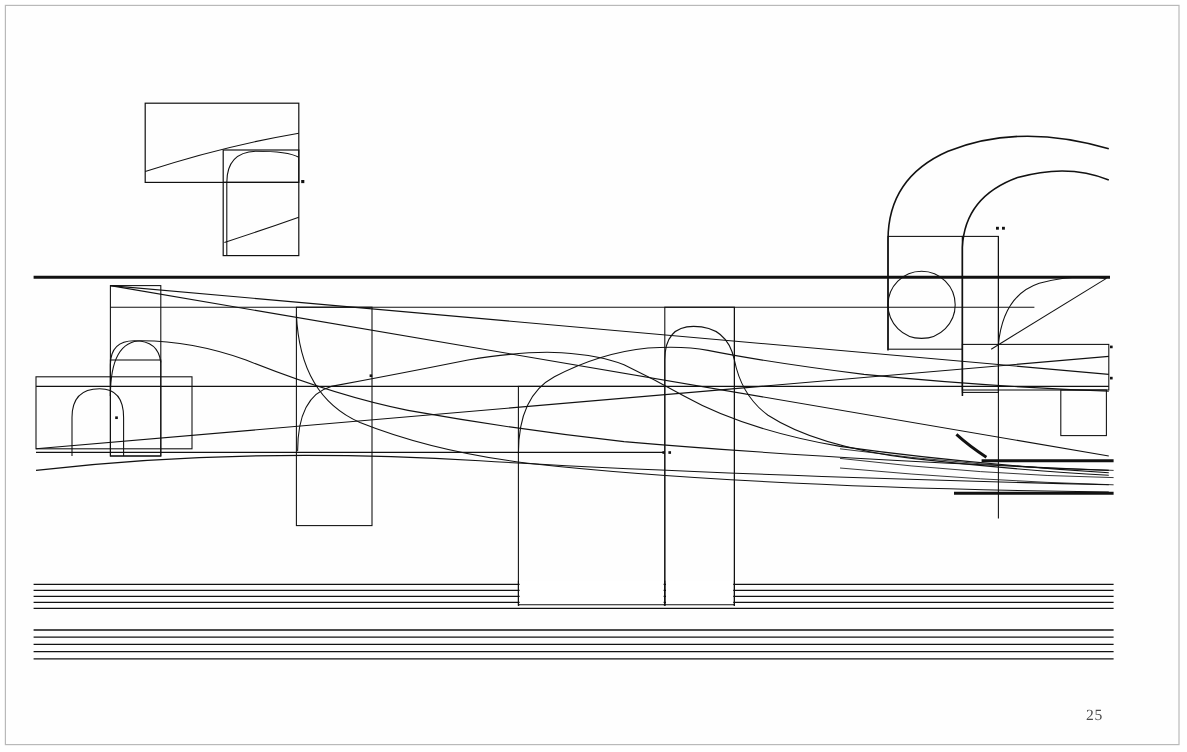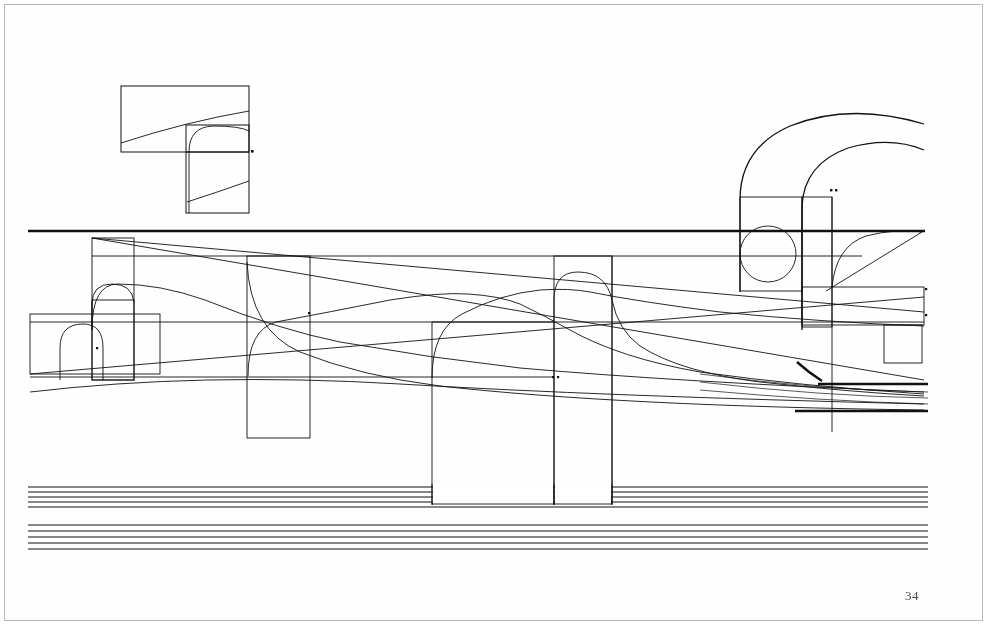--- a/index.html
+++ b/index.html
@@ -187,15 +187,15 @@
       <rect x="552" y="376" width="2.2" height="2.2"></rect>
       <rect x="557" y="376" width="2.2" height="2.2"></rect>
       <rect x="830" y="189" width="2.4" height="2.4"></rect>
       <rect x="835" y="189" width="2.4" height="2.4"></rect>
       <rect x="925" y="288" width="2.2" height="2.2"></rect>
       <rect x="925" y="314" width="2.2" height="2.2"></rect>
     </g>
 
   </svg>
 
-  <div id="page-number">34</div>
+  <div id="page-number">25</div>
 
 </div>
 
 </body></html>

